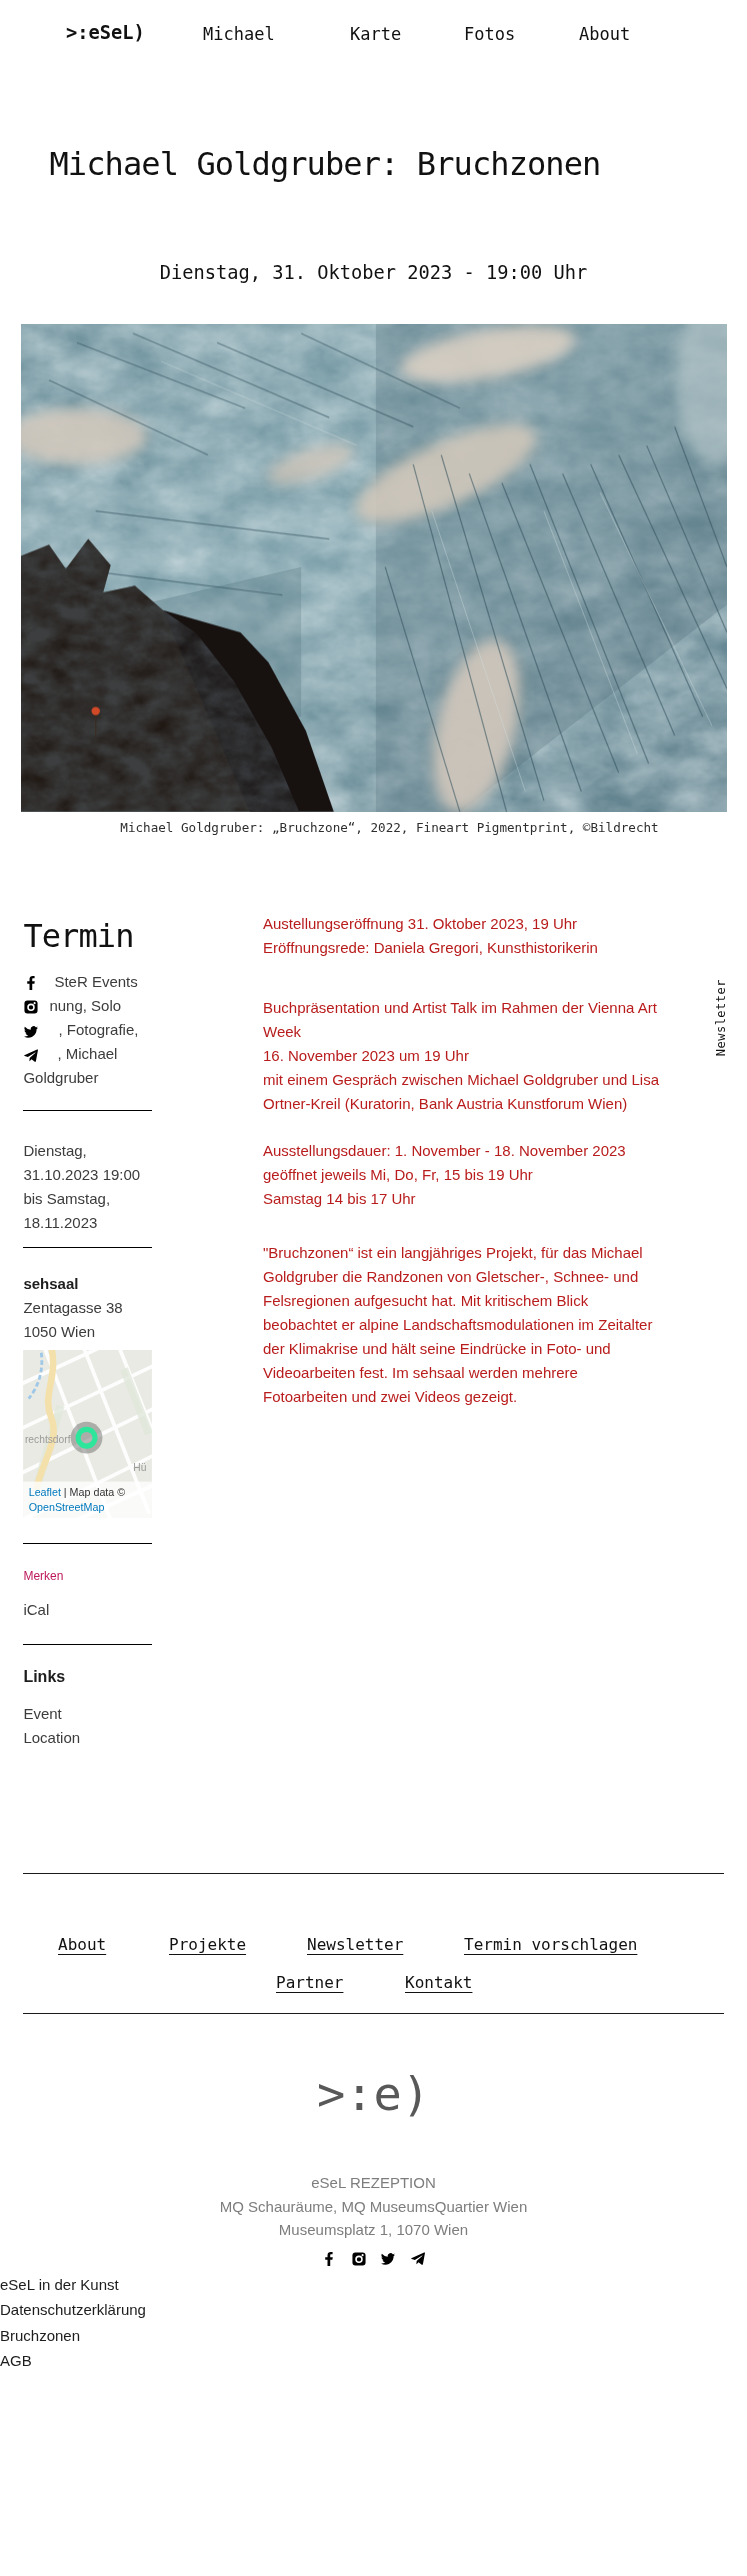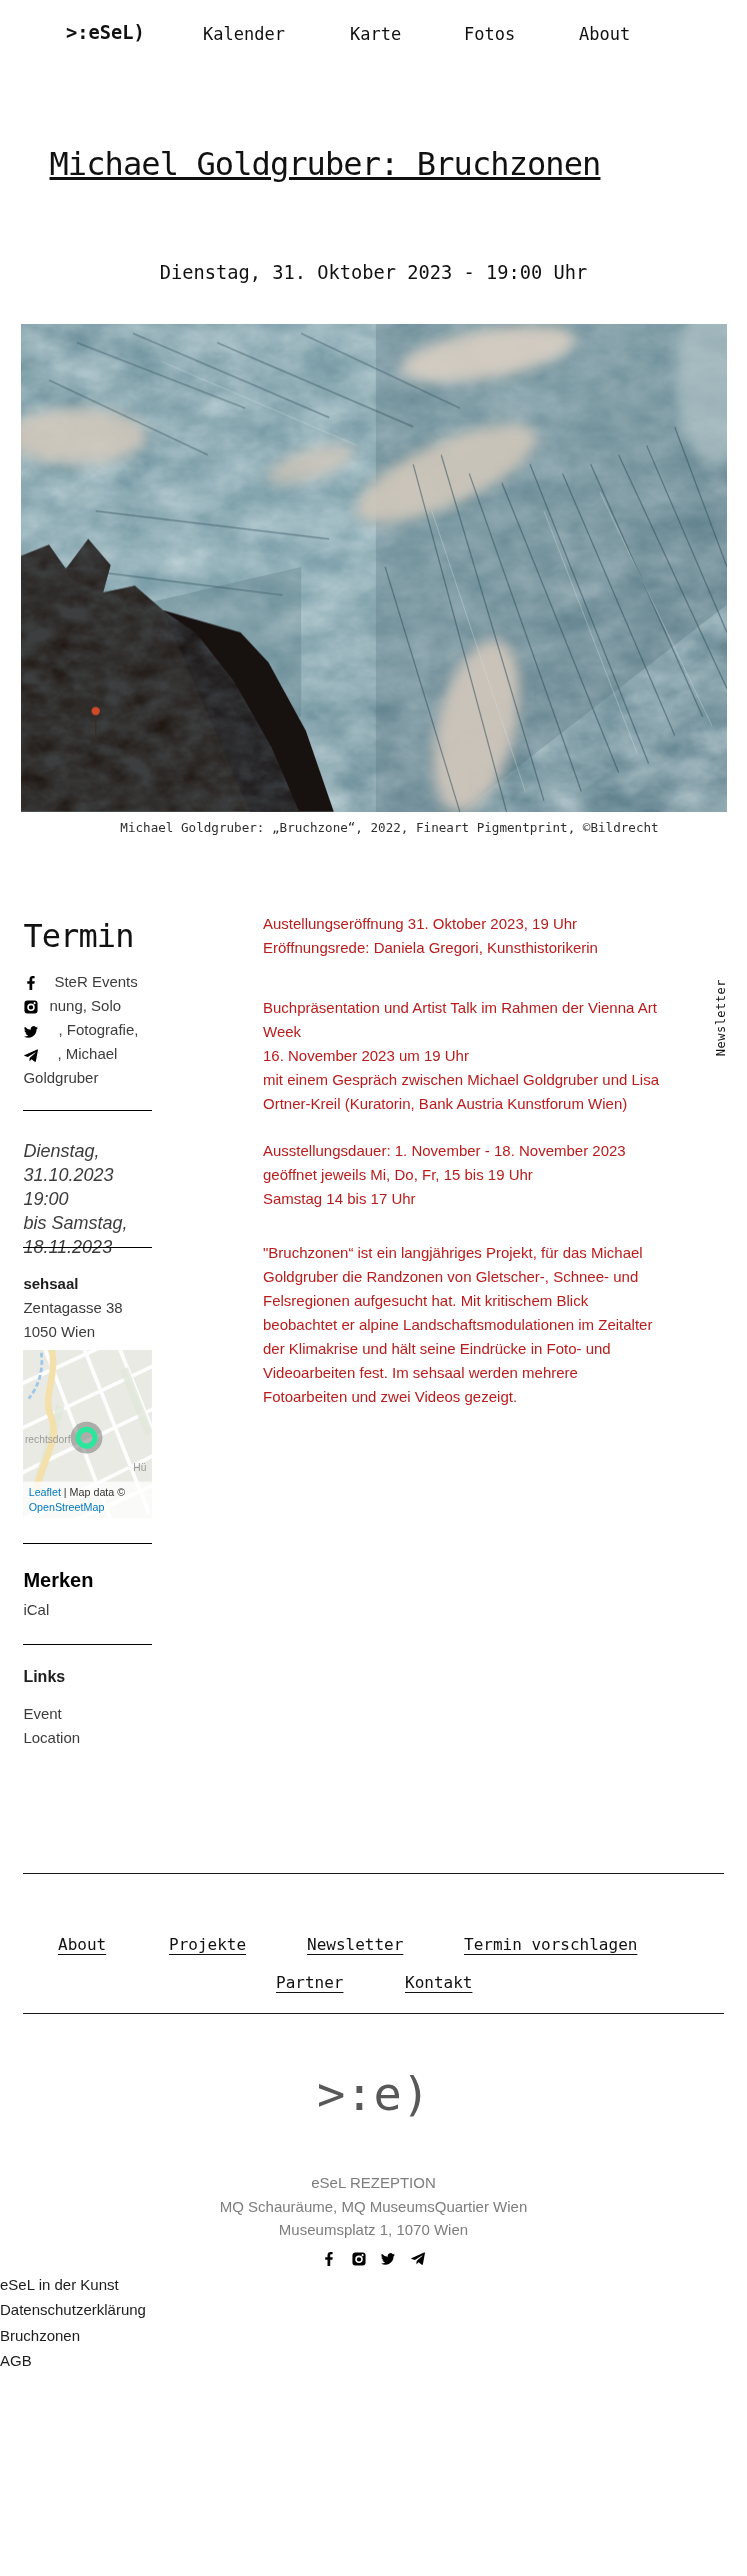--- a/index.html
+++ b/index.html
@@ -8,43 +8,43 @@
   .mono{font-family:"DejaVu Sans Mono",monospace;color:#111;}
   .abs{position:absolute;}
   a{color:inherit;text-decoration:none;}
 
   
   #topnav{top:22.4px;left:0;width:747px;height:24px;}
   #topnav .logo{position:absolute;left:66px;top:0;font-weight:bold;font-size:18.7px;}
   #topnav .navitem{position:absolute;top:1.9px;font-size:17px;}
 
   
-  #event-title{top:145px;left:0;width:650px;text-align:center;font-size:32px;letter-spacing:-0.9px;text-decoration:underline;}
+  #event-title{top:145px;left:0;width:650px;text-align:center;font-size:32px;letter-spacing:-0.9px;}
   #event-datetime{top:262px;left:0;width:747px;text-align:center;font-size:18.7px;}
   #event-venue{top:343px;left:0;width:747px;text-align:center;font-size:18.7px;}
 
   
   #hero{top:324px;left:20.5px;width:706px;height:488px;overflow:hidden;}
   #hero svg{display:block;width:706px;height:488px;}
   #caption{top:820px;left:0;width:747px;text-align:center;font-size:12.6px;color:#2e2e2e;padding-left:16px;}
 
   
   #termin-heading{top:917px;left:23.4px;font-size:32px;letter-spacing:-0.9px;}
   #tags{top:970px;left:23.4px;width:140px;font-size:15px;line-height:24px;color:#3c3c3c;}
   #tags .line:nth-child(1){padding-left:31px;}
   #tags .line:nth-child(2){padding-left:26px;}
   #tags .line:nth-child(3){padding-left:35px;}
   #tags .line:nth-child(4){padding-left:34px;}
   .side-icon{position:absolute;left:24px;width:14px;height:14px;}
   .divider{position:absolute;left:23.4px;width:129px;border-top:0.9px solid #000;}
-  #dates{top:1139px;left:23.4px;width:140px;font-size:18px;line-height:24px;font-style:italic;}
+  #dates{top:1139px;left:23.4px;width:140px;font-size:15px;line-height:24px;}
   #venue-block{top:1272px;left:23.4px;width:140px;font-size:15px;line-height:24px;}
   #venue-block .b{font-weight:bold;color:#1d1d1d;}
   #map{top:1350px;left:23.4px;width:125px;height:168px;}
-  #merken-heading{top:1569px;left:23.4px;font-weight:bold;font-size:20px;color:#000000;}
+  #merken-heading{top:1569px;left:23.4px;font-weight:normal;font-size:12px;color:#be185d;}
   #ical{top:1601px;left:23.4px;font-size:15px;}
   #links-heading{top:1668px;left:23.4px;font-weight:bold;font-size:16px;color:#1d1d1d;}
   #event-location{top:1702px;left:23.4px;width:89px;font-size:15px;line-height:24px;}
 
   
   .para{position:absolute;left:263px;width:448px;font-size:15px;line-height:24px;color:#b91c1c;}
   #p1{top:912px;} #p2{top:996px;} #p3{top:1139px;} #p4{top:1241px;}
 
   
   #newsletter-tab{top:962px;left:694px;width:53px;height:149px;background:#fff;}
@@ -84,21 +84,21 @@
     <symbol id="i-tg" viewBox="0 0 16 16">
       <path d="M15.97 1.2 13.6 13.87c-.18.8-.65 1-1.31.62l-3.63-2.68-1.75 1.69c-.19.19-.36.36-.73.36l.26-3.67 6.68-6.04c.29-.26-.06-.4-.45-.15L4.4 9.2.85 8.1c-.77-.24-.79-.77.16-1.14L14.97.63c.64-.24 1.2.15 1 .57z"></path>
     </symbol>
   </defs>
 </svg>
 
 <div id="page">
 
   <div id="topnav" class="abs">
     <a class="logo mono">&gt;:eSeL)</a>
-    <a class="navitem mono" style="left:203px">Kalender</a>
+    <a class="navitem mono" style="left:203px">Michael</a>
     <a class="navitem mono" style="left:350px">Karte</a>
     <a class="navitem mono" style="left:464px">Fotos</a>
     <a class="navitem mono" style="left:579px">About</a>
   </div>
 
   <h1 id="event-title" class="abs mono" style="margin:0;font-weight:normal">Michael Goldgruber: Bruchzonen</h1>
   <div id="event-datetime" class="abs mono">Dienstag, 31. Oktober 2023 - 19:00 Uhr</div>
   <div id="event-venue" class="abs mono">sehsaal</div>
 
   <div id="hero" class="abs">

